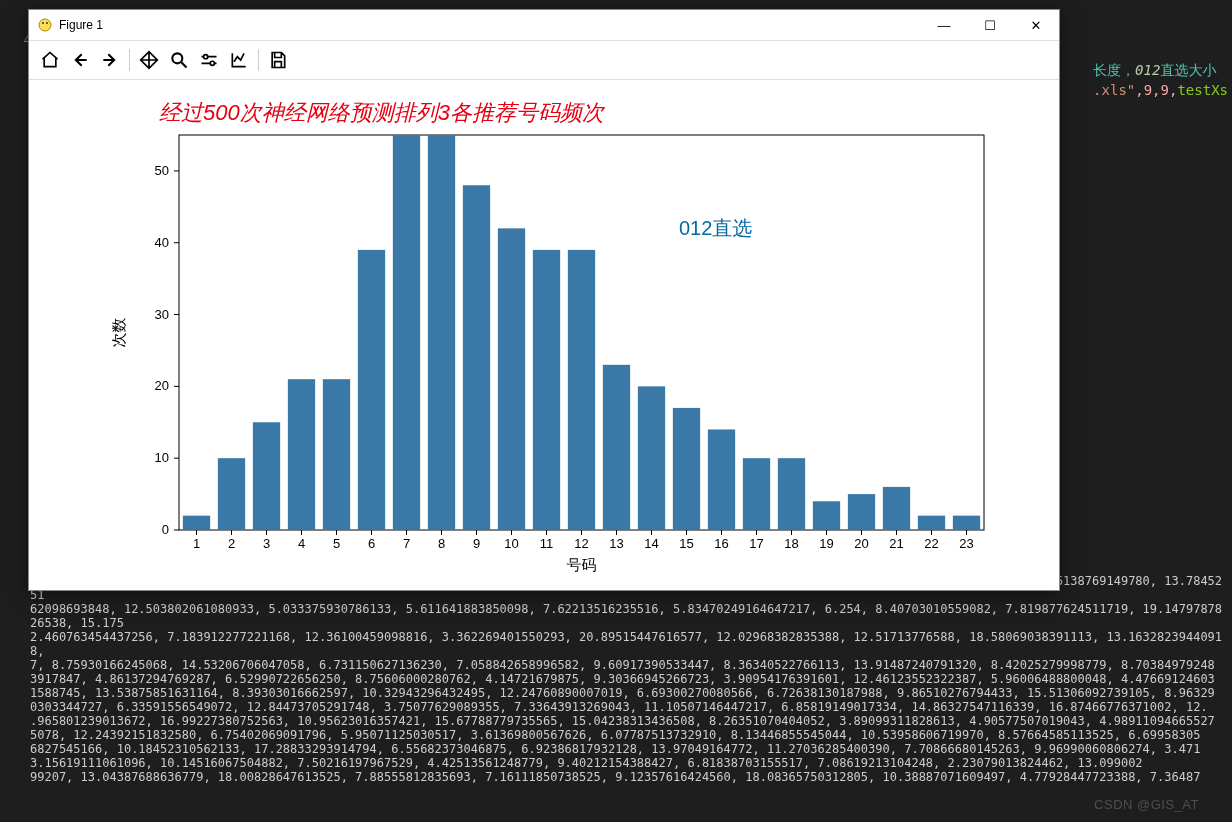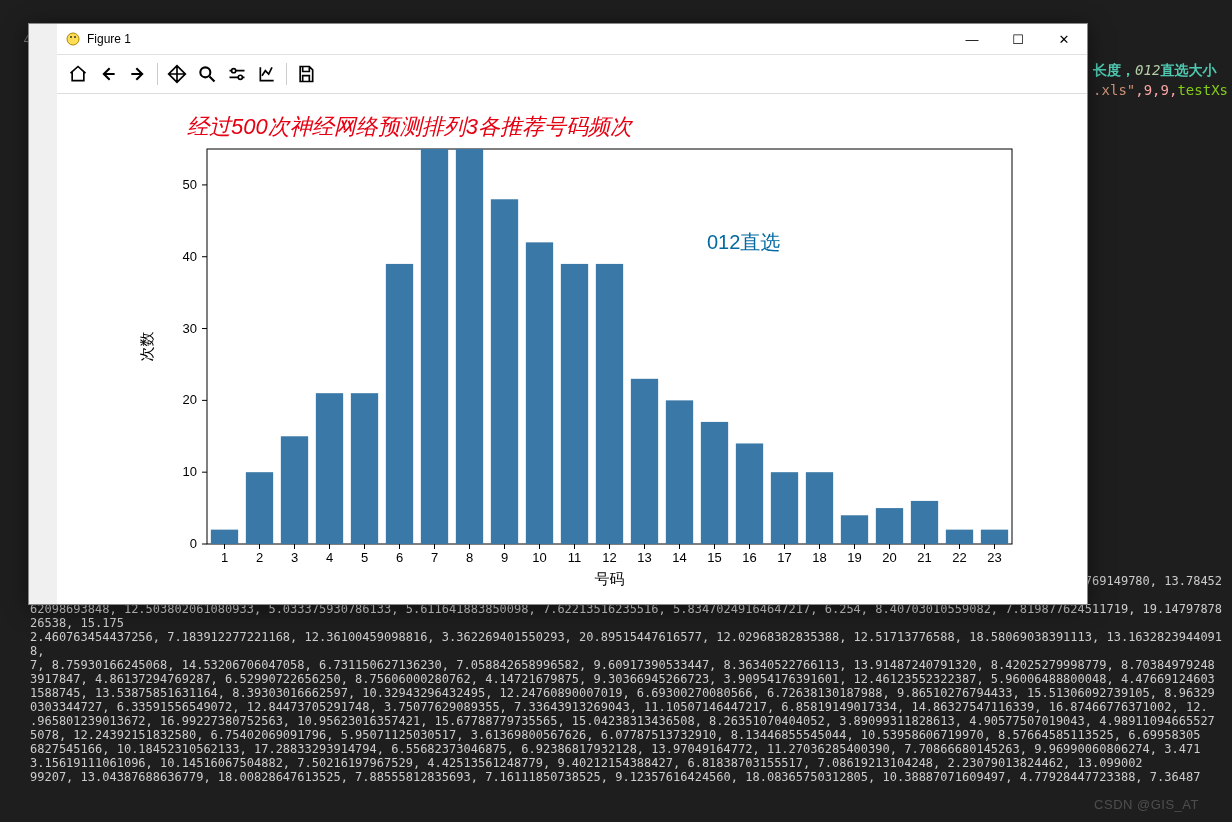--- a/index.html
+++ b/index.html
@@ -24,48 +24,47 @@
     overflow: hidden;
   }
   .line-num {
     display:inline-block;
     width: 45px;
     text-align: right;
     color: #858585;
     padding-right: 15px;
   }
   .comment { color: #6a9955; }
-  .cn-green { color: #4ec9b0; font-weight: bold; }
+  .cn-green { color: #4ec9b0; }
   .num-lit { color: #b5cea8; font-style: italic; }
   .string { color: #ce9178; }
   .text-output {
     position:absolute;
     top: 420px;
     left: 30px;
     right: 5px;
     color: #cccccc;
     font-family: Consolas, monospace;
     font-size: 12px;
     line-height: 14px;
     white-space: pre-wrap;
     word-break: break-all;
   }
   
   .figure-window {
     position: absolute;
     left: 28px;
-    top: 23px;
+    top: 9px;
     width: 1030px;
     height: 580px;
     background: #f0f0f0;
     border: 1px solid #888;
     box-shadow: 0 3px 20px rgba(0,0,0,.5);
     display: flex;
     flex-direction: column;
-    padding-left: 28px;
   }
   .titlebar {
     height: 30px;
     background: #fff;
     display: flex;
     align-items: center;
     border-bottom: 1px solid #e0e0e0;
   }
   .titlebar .icon16 {
     width: 16px; height: 16px; margin: 0 6px 0 8px;

